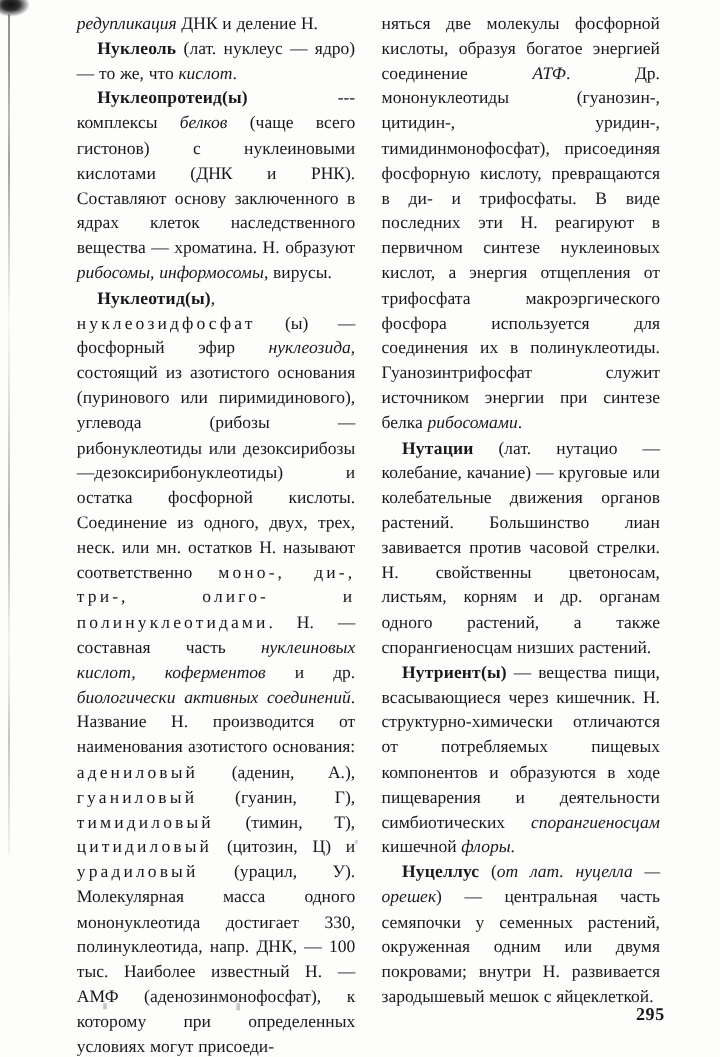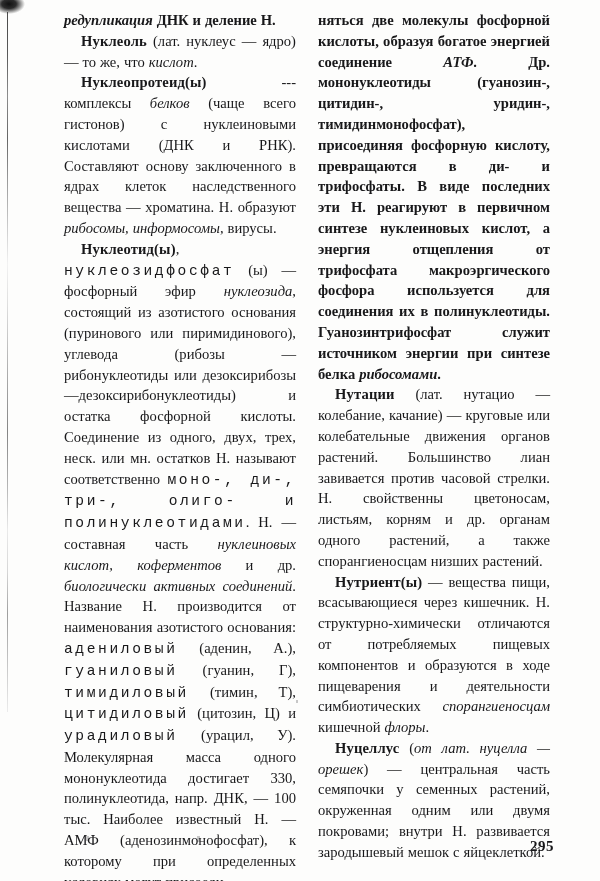--- a/index.html
+++ b/index.html
@@ -64,33 +64,32 @@
     text-align: justify;
     text-align-last: left;
     font-size: 14.6px;
     line-height: 20.8px;
     margin: 0 0 0 0;
     hyphens: manual;
     word-spacing: 0.02em;
   }
   .para + .para { margin-top: 0px; }
   .indent { text-indent: 17px; }
-  .cont { text-indent: 0; font-weight: bold; }
+  .cont { text-indent: 0; }
 
   b.hw {
     font-weight: bold;
     letter-spacing: 0.01em;
     margin-top: 20px;
   }
   i.it {
     font-style: italic;
   }
   .sp {
     letter-spacing: 2.6px;
-    font-family: Liberation Mono, monospace;
   }
 
   .folio {
     position: absolute;
     right: 46px;
     bottom: 26px;
     font-size: 15px;
     font-weight: bold;
     letter-spacing: .5px;
     font-family: "Liberation Serif", "DejaVu Serif", serif;

